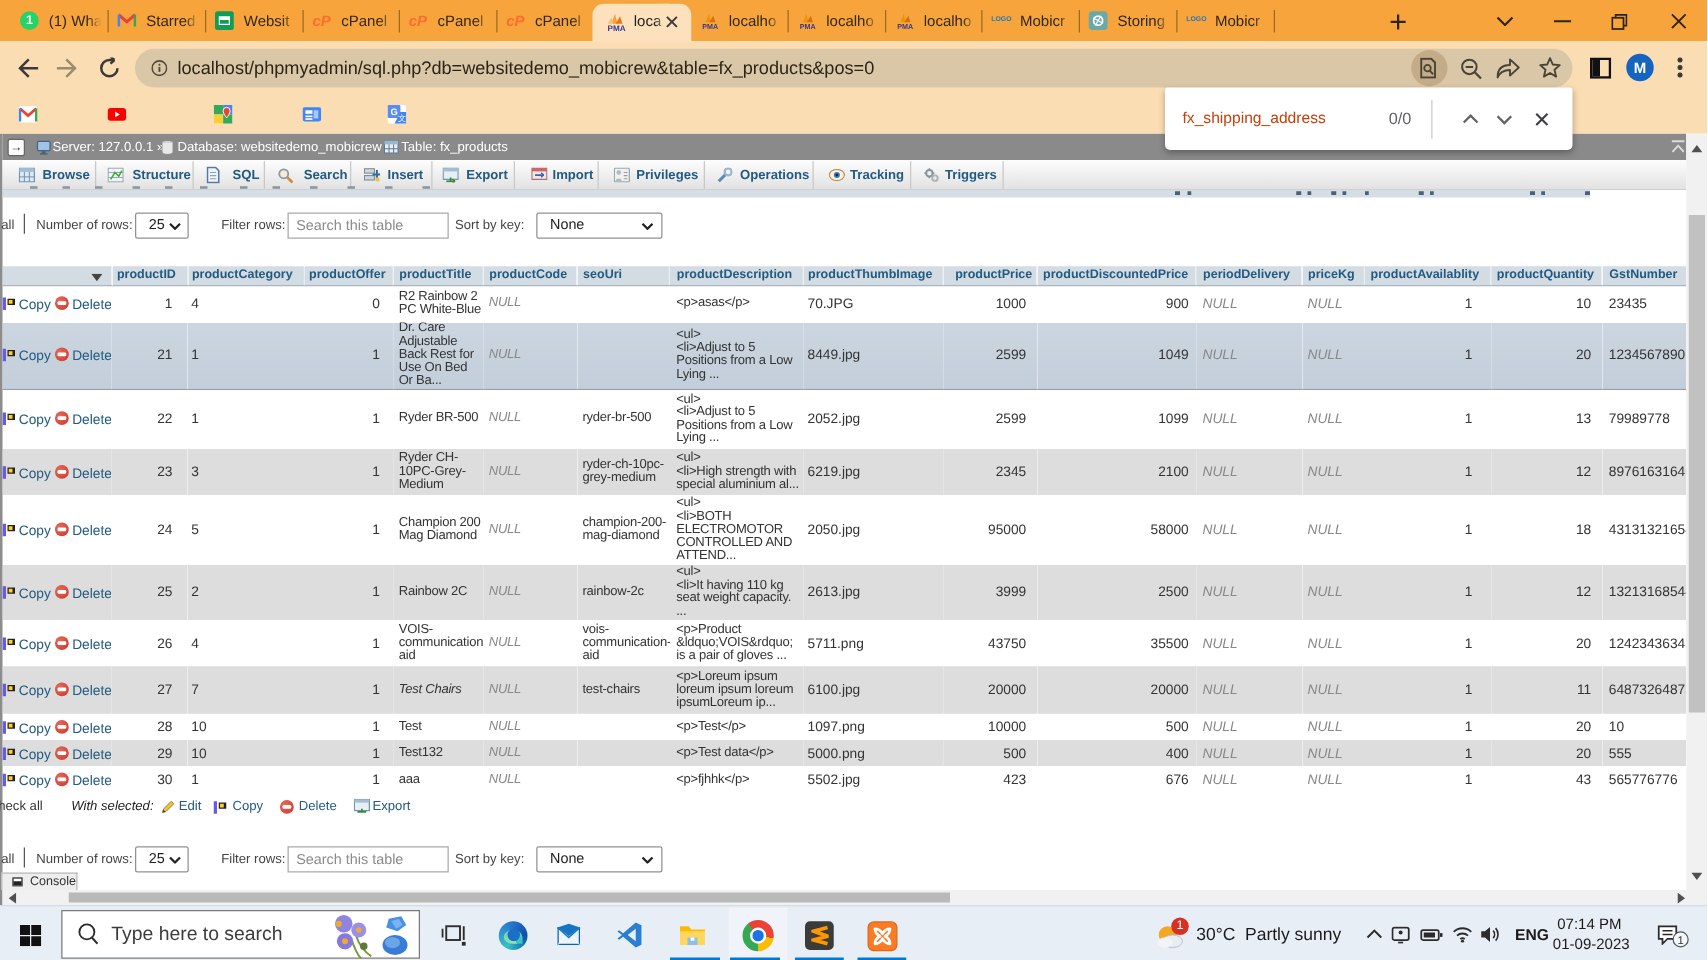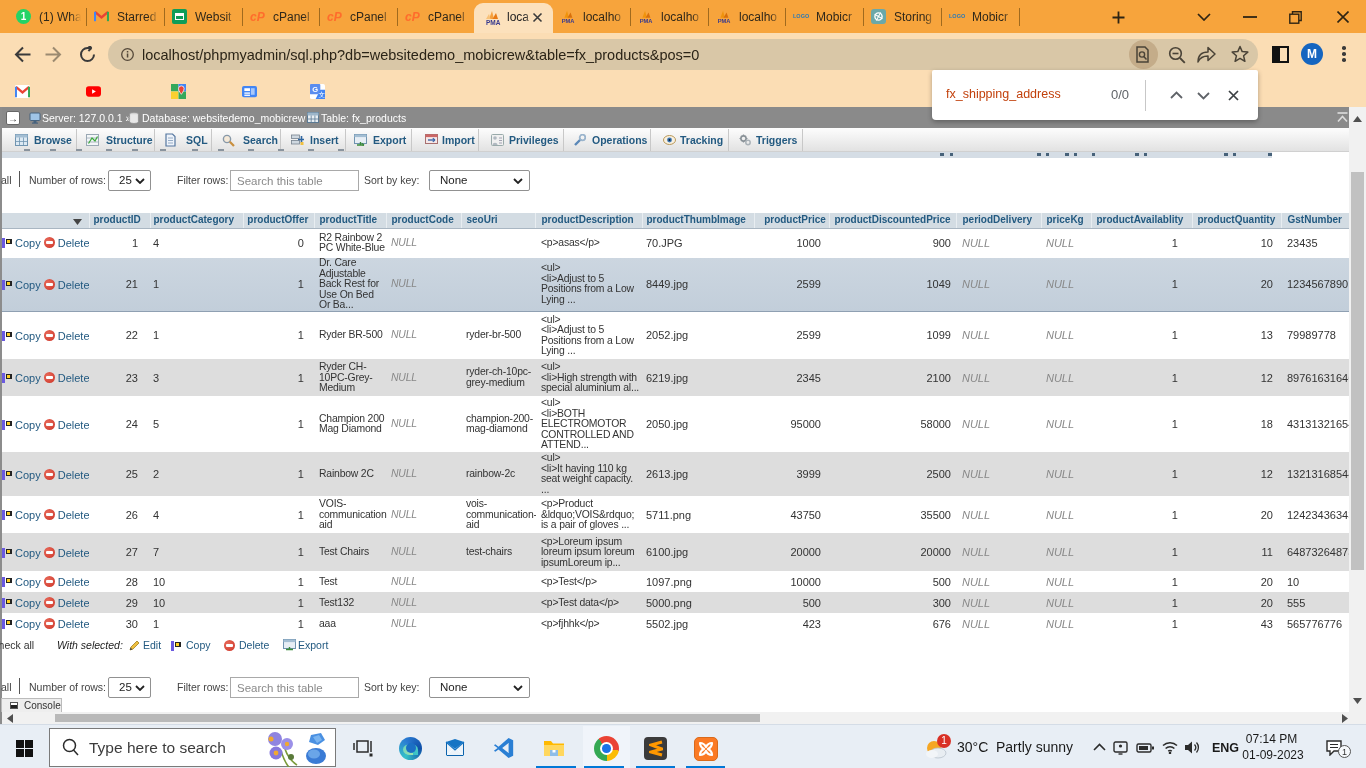--- a/index.html
+++ b/index.html
@@ -642,21 +642,21 @@
       <td class="nul" style="padding-left:4px;">NULL</td>
       <td class="num" style="padding-right:15px;">1</td>
       <td class="num" style="padding-right:9px;">20</td>
       <td style="padding-left:5px;">12423436343</td>
     </tr>
     <tr class="even" style="height:38px;">
       <td class="act"><span class="ic icc"></span><span class="lnk">Copy</span> <span class="ic icd"></span><span class="lnk">Delete</span></td>
       <td class="num" style="padding-right:12px;">27</td>
       <td style="padding-left:3px;">7</td>
       <td class="num" style="padding-right:11px;">1</td>
-      <td style="padding-left:4px;">Test Chairs</td>
+      <td style="padding-left:4px;font-style:italic;">Test Chairs</td>
       <td class="nul" style="padding-left:4px;">NULL</td>
       <td style="padding-left:4px;">test-chairs</td>
       <td style="padding-left:5px;">&lt;p&gt;Loreum ipsum<br>loreum ipsum loreum<br>ipsumLoreum ip...</td>
       <td style="padding-left:3px;">6100.jpg</td>
       <td class="num" style="padding-right:9px;">20000</td>
       <td class="num" style="padding-right:6px;">20000</td>
       <td class="nul" style="padding-left:5px;">NULL</td>
       <td class="nul" style="padding-left:4px;">NULL</td>
       <td class="num" style="padding-right:15px;">1</td>
       <td class="num" style="padding-right:9px;">11</td>
@@ -684,21 +684,21 @@
       <td class="act"><span class="ic icc"></span><span class="lnk">Copy</span> <span class="ic icd"></span><span class="lnk">Delete</span></td>
       <td class="num" style="padding-right:12px;">29</td>
       <td style="padding-left:3px;">10</td>
       <td class="num" style="padding-right:11px;">1</td>
       <td style="padding-left:4px;">Test132</td>
       <td class="nul" style="padding-left:4px;">NULL</td>
       <td style="padding-left:4px;"></td>
       <td style="padding-left:5px;">&lt;p&gt;Test data&lt;/p&gt;</td>
       <td style="padding-left:3px;">5000.png</td>
       <td class="num" style="padding-right:9px;">500</td>
-      <td class="num" style="padding-right:6px;">300</td>
+      <td class="num" style="padding-right:6px;">400</td>
       <td class="nul" style="padding-left:5px;">NULL</td>
       <td class="nul" style="padding-left:4px;">NULL</td>
       <td class="num" style="padding-right:15px;">1</td>
       <td class="num" style="padding-right:9px;">20</td>
       <td style="padding-left:5px;">555</td>
     </tr>
     <tr class="odd" style="height:21px;">
       <td class="act"><span class="ic icc"></span><span class="lnk">Copy</span> <span class="ic icd"></span><span class="lnk">Delete</span></td>
       <td class="num" style="padding-right:12px;">30</td>
       <td style="padding-left:3px;">1</td>

